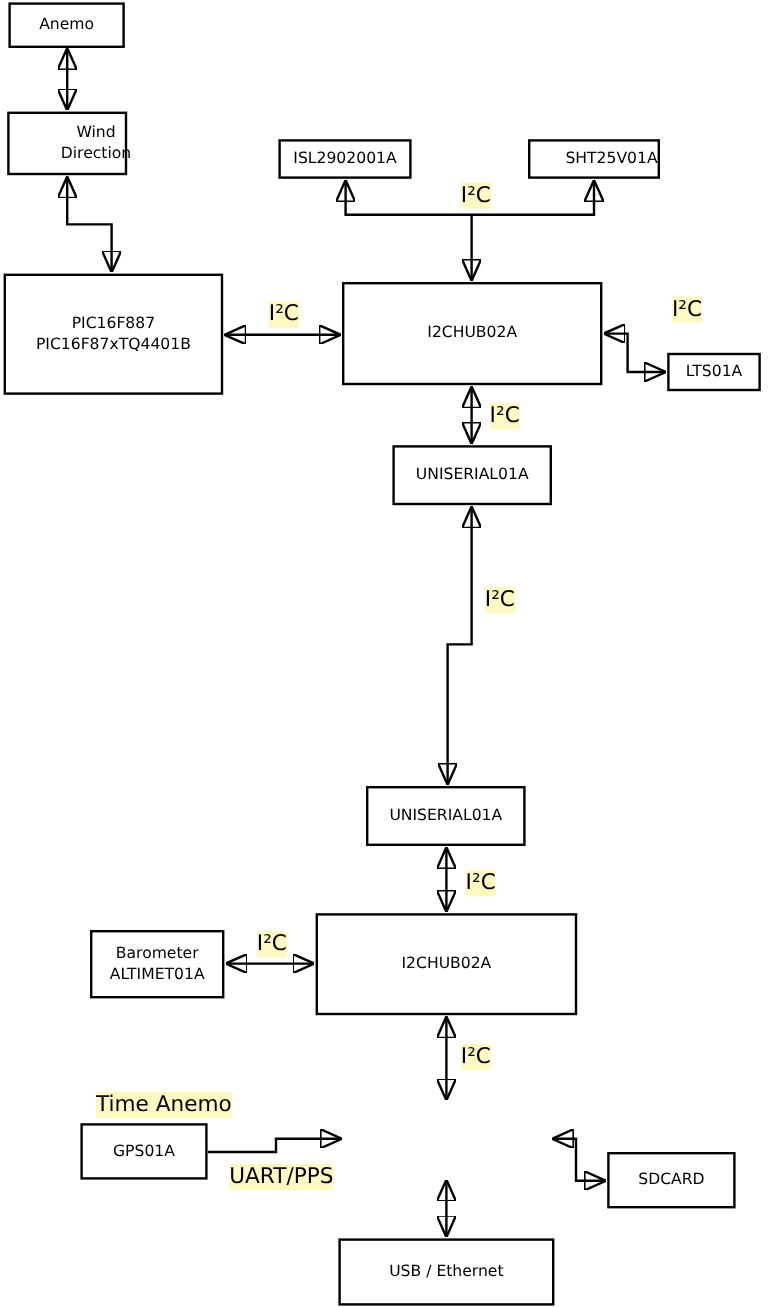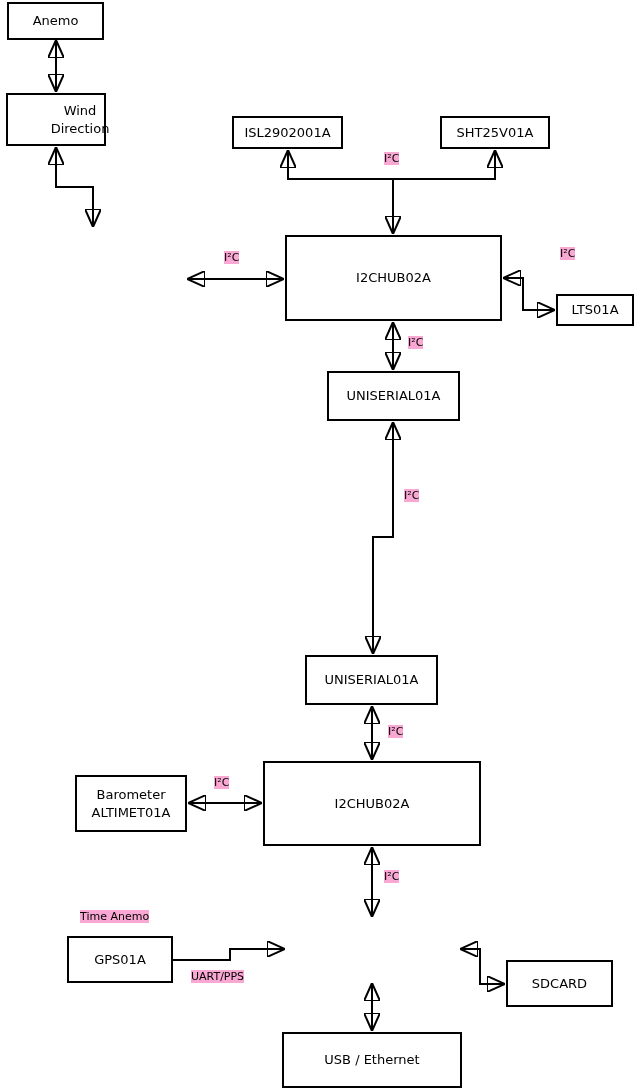--- a/index.html
+++ b/index.html
@@ -22,42 +22,42 @@
     display: flex;
     align-items: center;
     justify-content: center;
     text-align: center;
     font-size: 13px;
     line-height: 1.32;
   }
   .node-label { white-space: pre-line; }
   .edge-label {
     position: absolute;
-    font-size: 11px;
+    font-size: 18px;
     line-height: 1.2;
     white-space: nowrap;
-    background: #f9a8d4;
+    background: #fef9c3;
   }
   svg.connectors {
     position: absolute;
     left: 0; top: 0;
     pointer-events: none;
   }
   svg.connectors path {
     stroke: #000000;
     stroke-width: 2;
     fill: none;
   }
 
   
   #node-anemo        { left: 7px;   top: 2px;    width: 97px;  height: 38px; }
   #node-wind         { left: 6px;   top: 93px;   width: 100px; height: 53px; padding-left: 48px; }
   #node-pic          { left: 3px;   top: 228px;  width: 183px; height: 101px; }
   #node-isl          { left: 232px; top: 116px;  width: 111px; height: 33px; }
-  #node-sht          { left: 440px; top: 116px;  width: 110px; height: 33px; }
+  #node-sht          { left: 440px; top: 116px;  width: 110px; height: 33px; justify-content: flex-end; }
   #node-i2chub-top   { left: 285px; top: 235px;  width: 217px; height: 86px; }
   #node-lts          { left: 556px; top: 294px;  width: 78px;  height: 32px; align-items: center; }
   #node-uniserial-1  { left: 327px; top: 371px;  width: 133px; height: 50px; }
   #node-uniserial-2  { left: 305px; top: 655px;  width: 133px; height: 50px; }
   #node-i2chub-bot   { left: 263px; top: 761px;  width: 218px; height: 85px; }
   #node-barometer    { left: 75px;  top: 775px;  width: 112px; height: 57px; }
   #node-arm-pc       { left: 286px; top: 918px;  width: 173px; height: 64px; }
   #node-gps          { left: 67px;  top: 936px;  width: 106px; height: 47px; }
   #node-sdcard       { left: 506px; top: 960px;  width: 107px; height: 47px; }
   #node-usb          { left: 282px; top: 1032px; width: 180px; height: 56px; }
@@ -114,20 +114,24 @@
     <path d="M 372 984 L 372 1030" marker-start="url(#arrow)" marker-end="url(#arrow)"></path>
   </svg>
 
   <div class="node" id="node-anemo">
     <span class="node-label">Anemo</span>
   </div>
   <div class="node" id="node-wind">
     <span class="node-label">Wind
 Direction</span>
   </div>
+  <div class="node" id="node-pic">
+    <span class="node-label">PIC16F887
+PIC16F87xTQ4401B</span>
+  </div>
   <div class="node" id="node-isl">
     <span class="node-label">ISL2902001A</span>
   </div>
   <div class="node" id="node-sht">
     <span class="node-label">SHT25V01A</span>
   </div>
   <div class="node" id="node-i2chub-top">
     <span class="node-label">I2CHUB02A</span>
   </div>
   <div class="node" id="node-lts">

